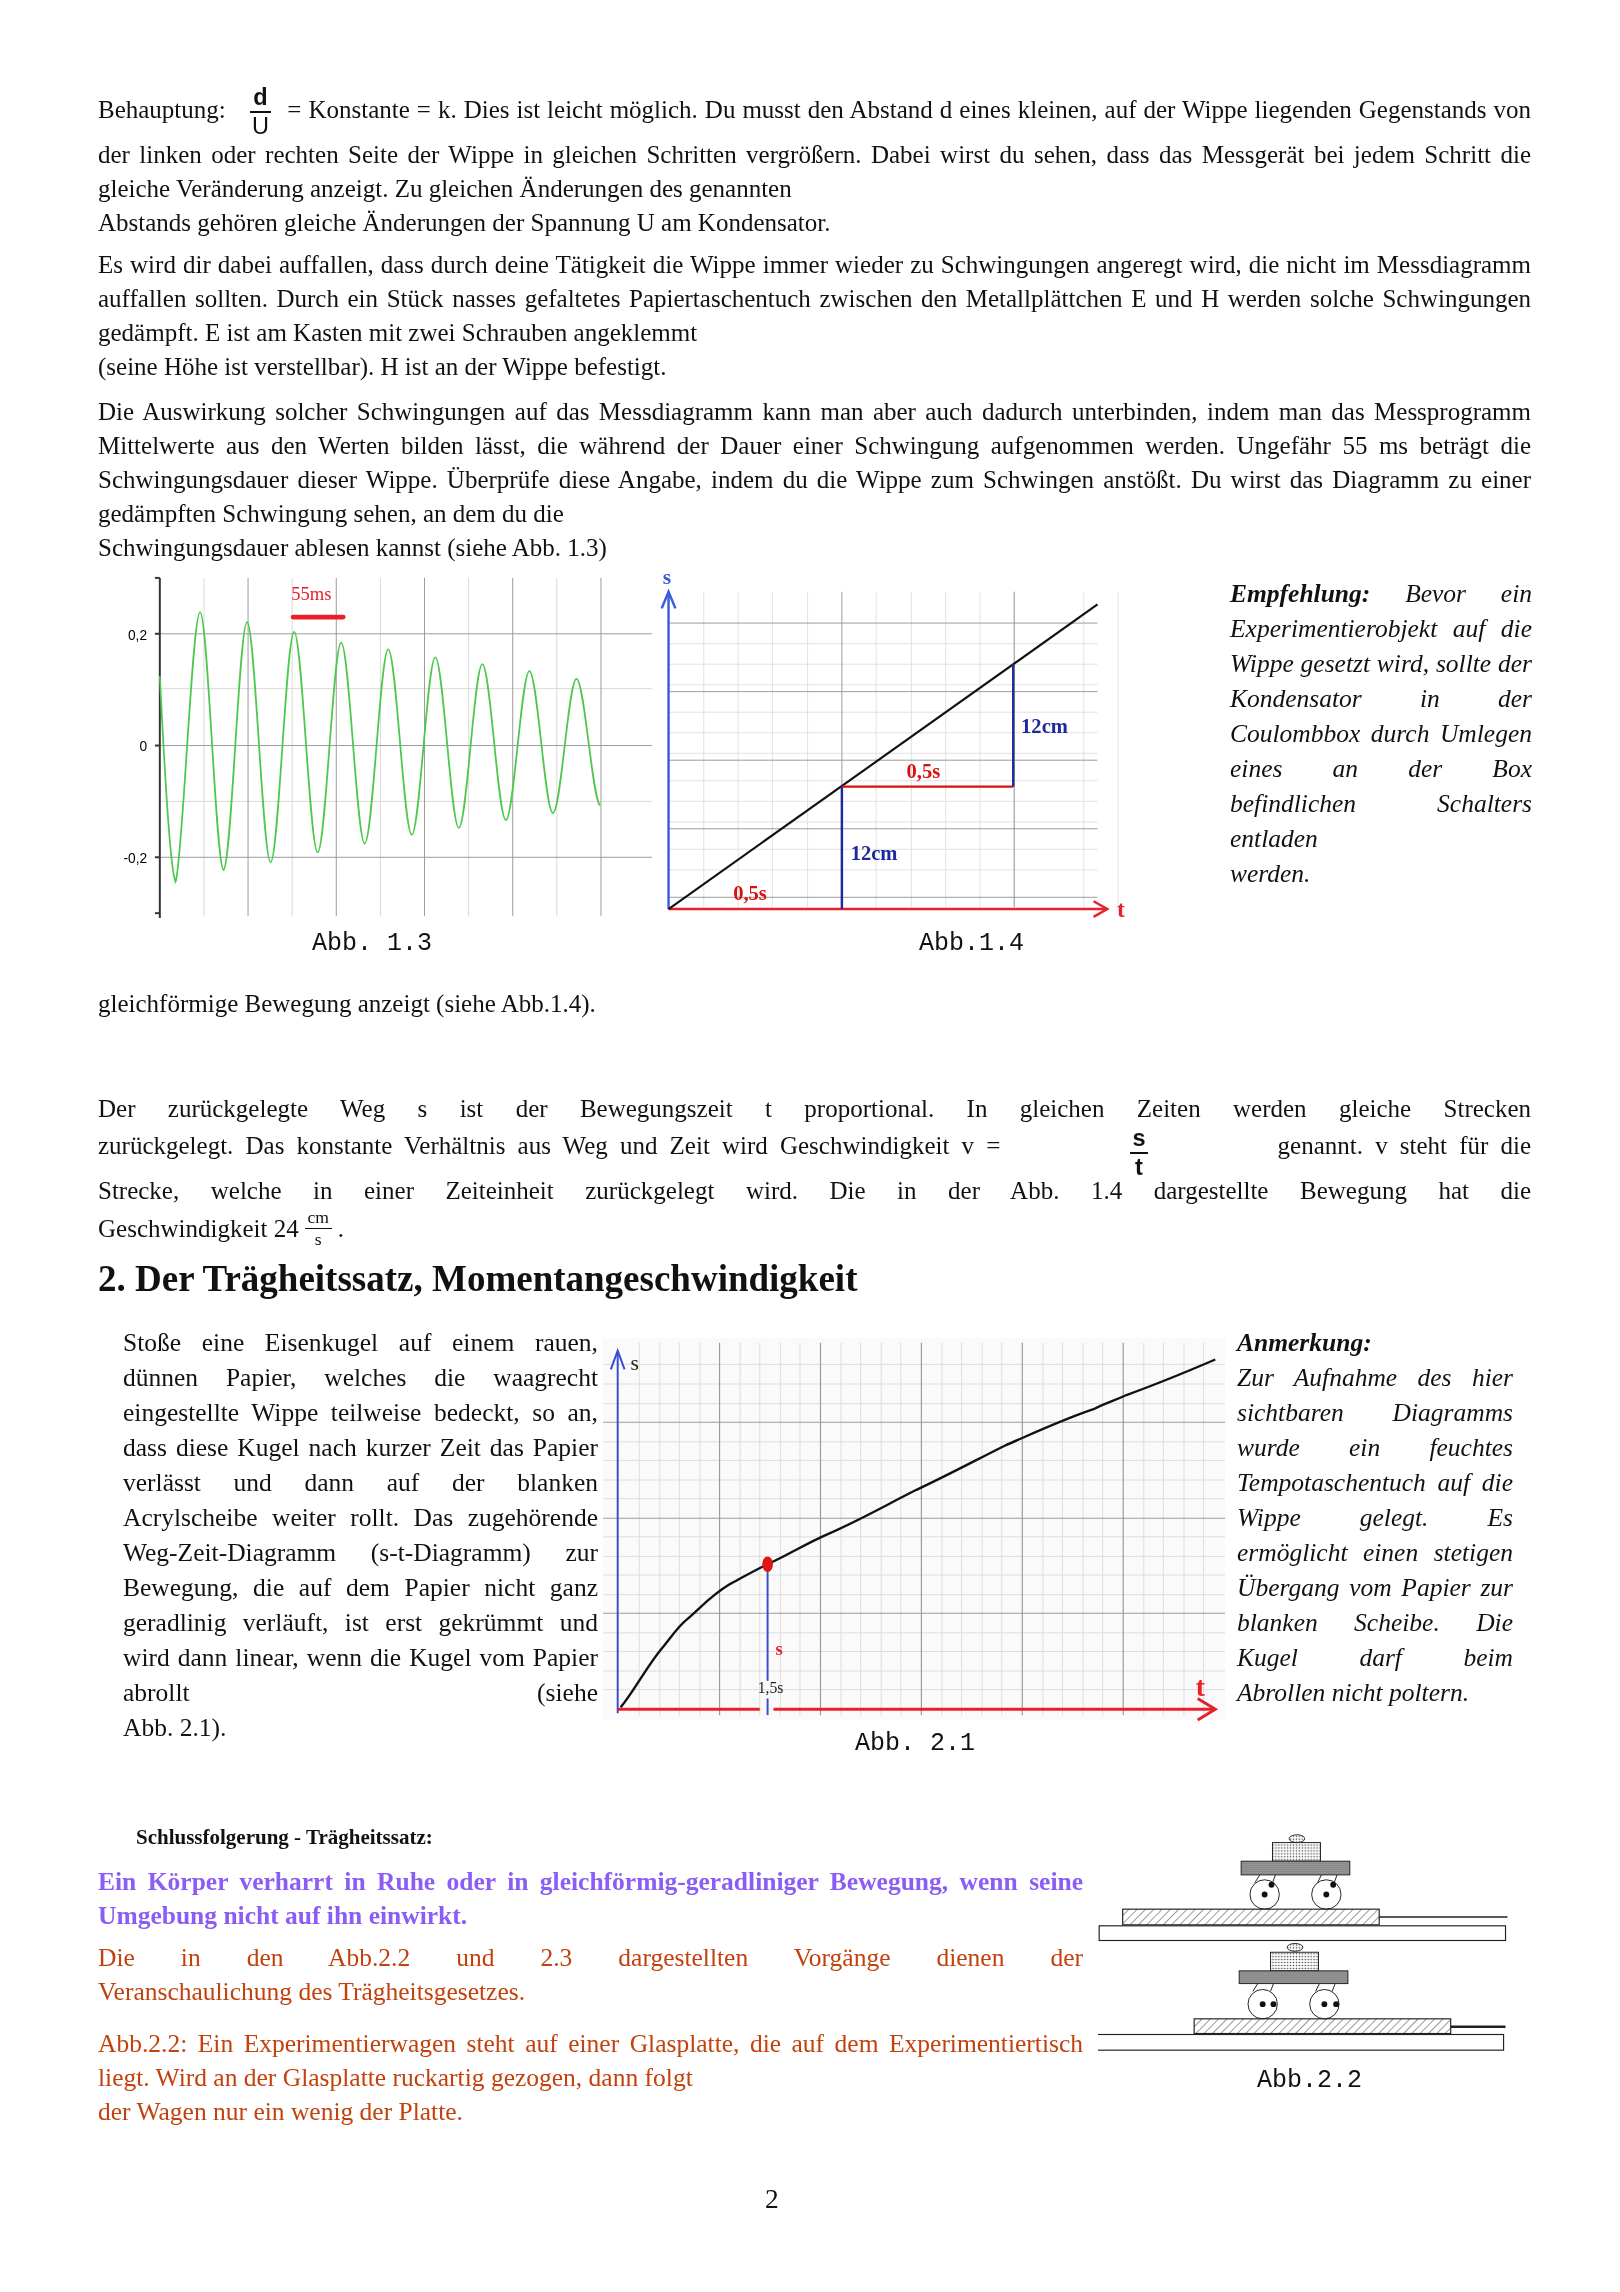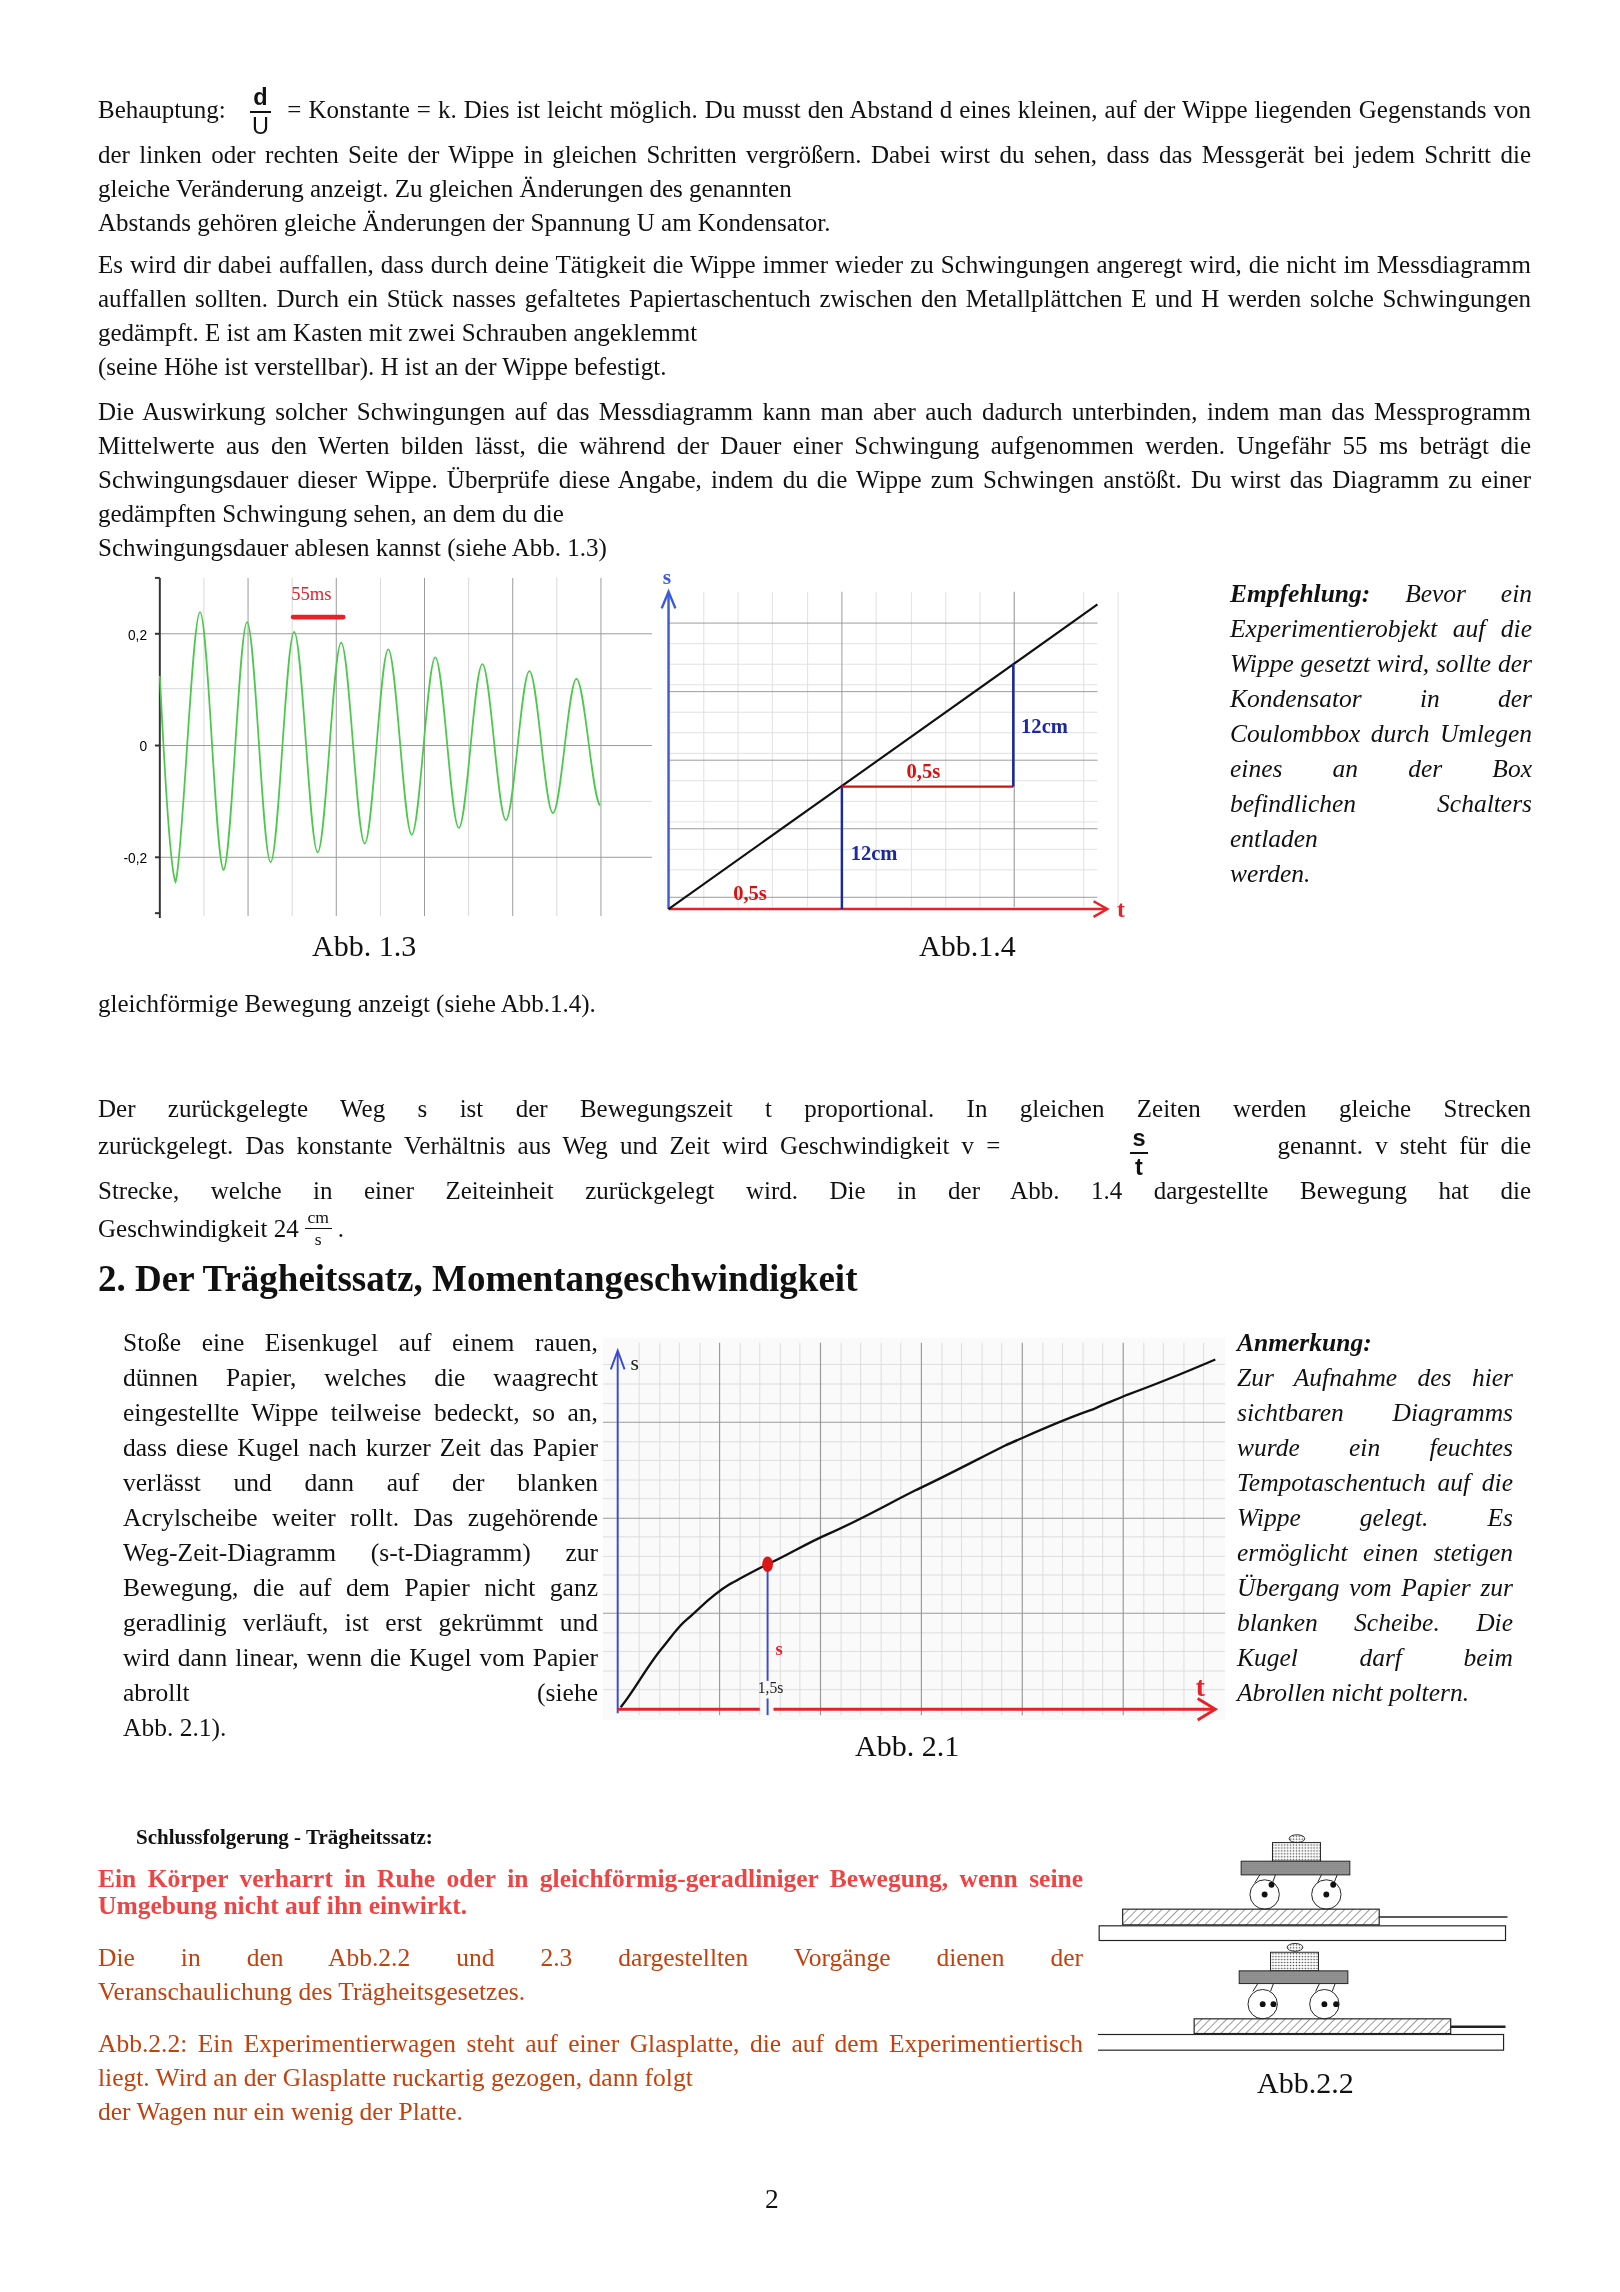--- a/index.html
+++ b/index.html
@@ -5,28 +5,28 @@
   html, body { margin: 0; padding: 0; background: #ffffff; }
   body { width: 1620px; height: 2293px; position: relative; overflow: hidden;
          font-family: "Liberation Serif", "DejaVu Serif", serif; color: #111; }
   .p { position: absolute; left: 98px; width: 1433px; font-size: 25px; line-height: 34px; text-align: justify; }
   .frac { display: inline-flex; flex-direction: column; align-items: center; vertical-align: middle; line-height: 1; margin: 0 5.9px; }
   .frac .num { border-bottom: 2px solid #111; padding: 0 2.9px 1px; font-weight: bold; font-family: "Liberation Sans", sans-serif; font-size: 23.5px; }
   .frac .den { padding-top: 2px; font-size: 23.5px; }
   .frac.small .num, .frac.small .den { font-size: 17.6px; font-weight: normal; font-family: "Liberation Serif", serif; }
   .frac.small .num { border-bottom: 1.5px solid #111; }
   .abs { position: absolute; }
-  .caption { position: absolute; font-size: 30px; }
+  .caption { position: absolute; font-size: 25px; font-family: Liberation Mono, monospace; }
   .side { position: absolute; font-style: italic; font-size: 25.5px; line-height: 35px; text-align: justify; text-align-last: justify; }
   .side b { font-style: italic; }
   h2 { position: absolute; left: 98px; top: 1257px; margin: 0; font-size: 37px; font-weight: bold; font-family: "Liberation Serif", serif; text-align: right; }
   .col { position: absolute; font-size: 25.5px; line-height: 35px; text-align: justify; text-align-last: justify; }
   .lastleft { text-align-last: left; display: block; }
   .concl-title { position: absolute; left: 92px; top: 1825px; font-size: 21px; font-weight: bold; margin-left: 44px; }
-  .law { position: absolute; left: 98px; top: 1865px; width: 985px; font-size: 25.5px; line-height: 27px; font-weight: bold; color: #ef4444; text-align: justify; }
+  .law { position: absolute; left: 98px; top: 1865px; width: 985px; font-size: 25.5px; line-height: 34px; font-weight: bold; color: #8b5cf6; text-align: justify; }
   .grey { position: absolute; left: 98px; width: 985px; font-size: 25.5px; line-height: 34px; color: #c2410c; text-align: justify; }
   .pagenum { position: absolute; left: 765px; top: 2184px; font-size: 27.4px; }
 </style>
 </head>
 <body>
 
 <div class="p" style="top:86px;">
   <span>Behauptung:</span>
   <span class="frac" style="margin:0 9.8px 0 17.6px;">
     <span class="num">d</span>

